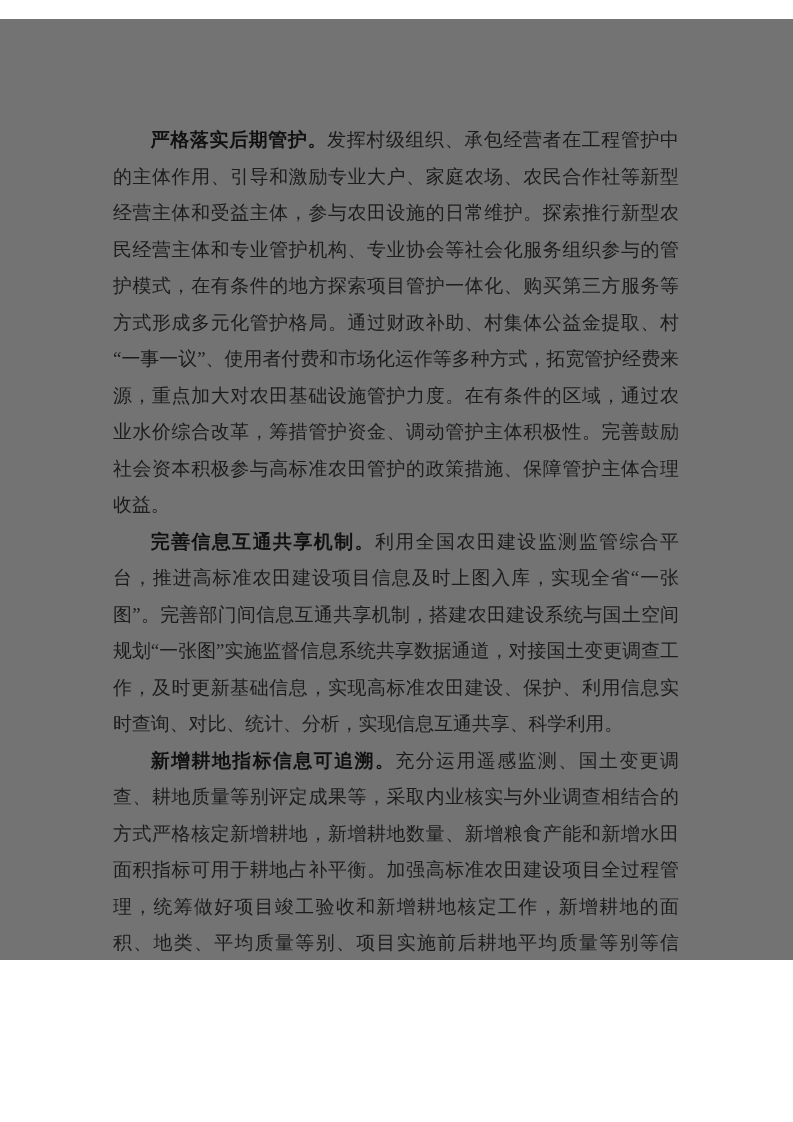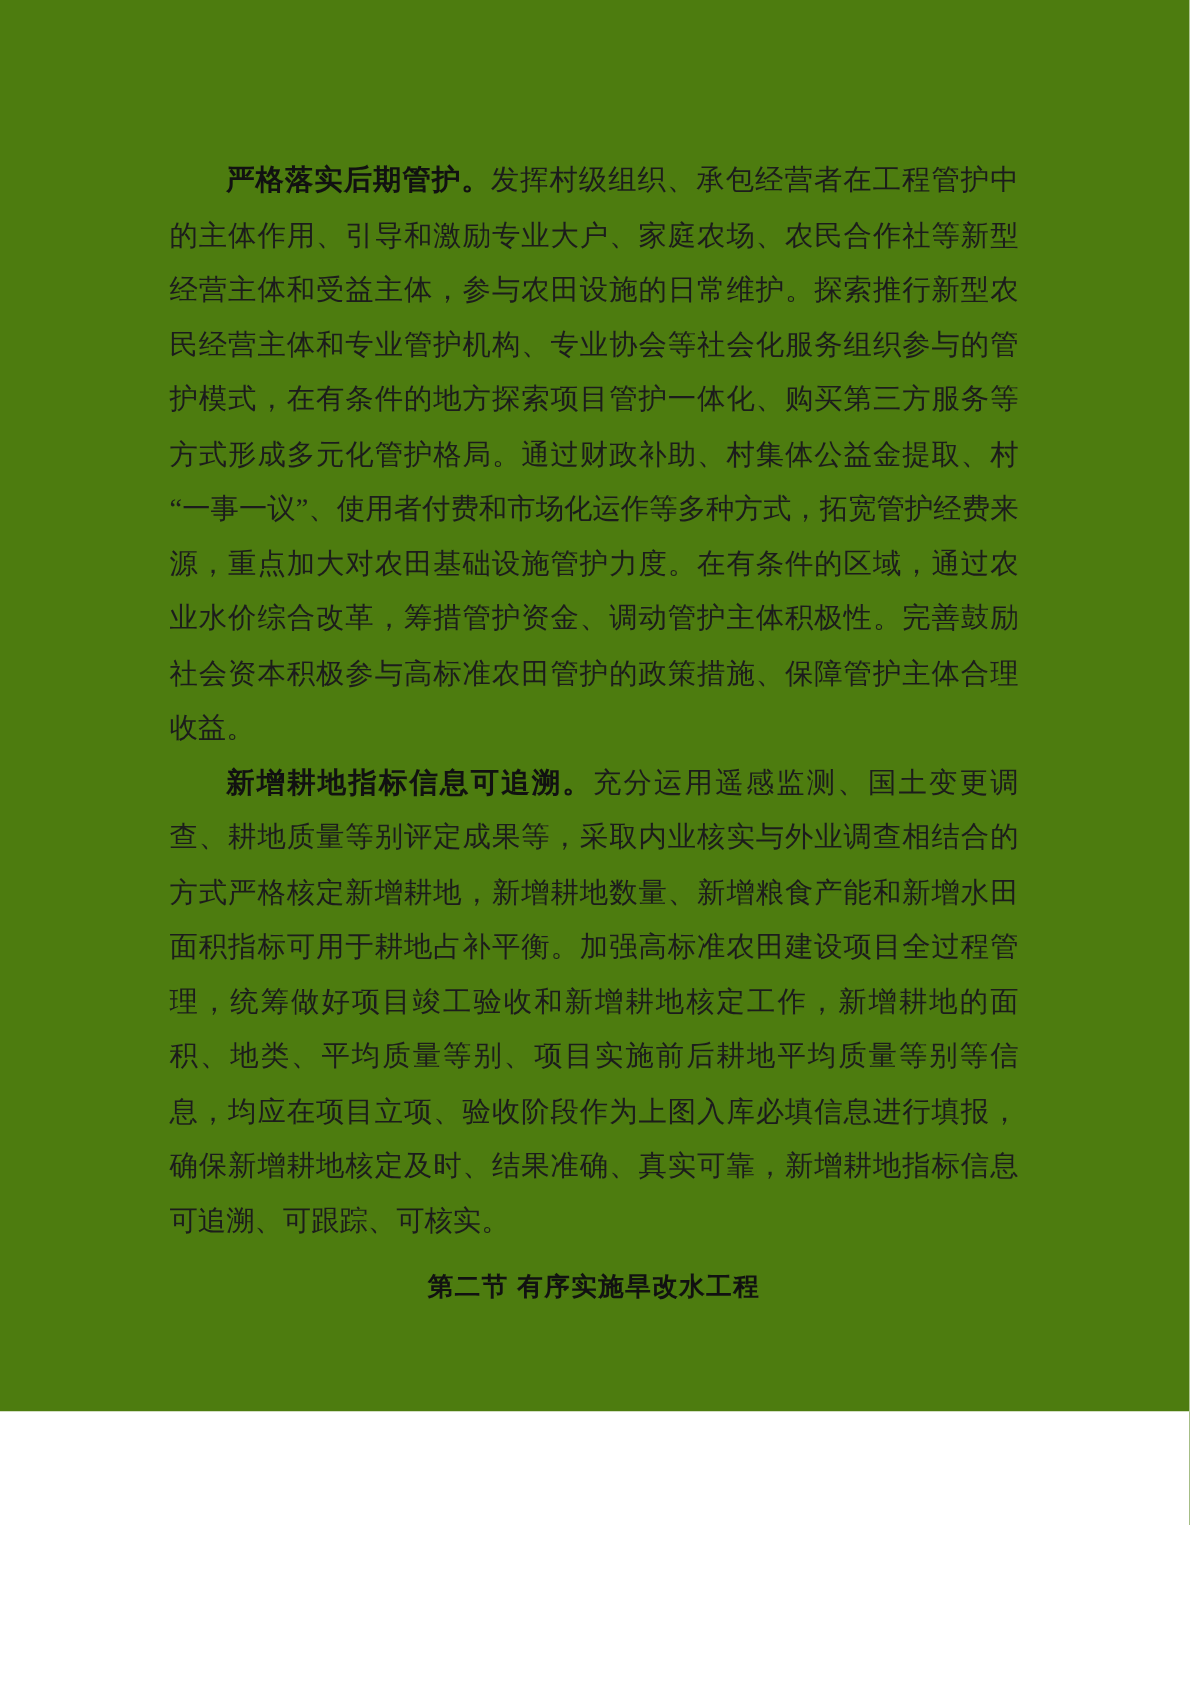--- a/index.html
+++ b/index.html
@@ -4,23 +4,24 @@
 <style>
   html, body {
     margin: 0;
     padding: 0;
     background: #ffffff;
   }
   .page {
     position: relative;
     width: 793px;
     height: 941px;
-    background: #4d7c0f;
+    background: #737373;
     overflow: hidden;
     font-family: "Liberation Serif", serif;
+    margin-top: 19px;
   }
   .content {
     position: absolute;
     left: 113px;
     top: 103px;
     width: 566px;
     color: #1c1c1c;
   }
   .para {
     margin: 0;
@@ -64,20 +65,23 @@
 </head>
 <body>
 
 <div class="page">
   <div class="content">
 
     <p class="para">
       <span class="lead">严格落实后期管护。</span><span class="body-text">发挥村级组织、承包经营者在工程管护中的主体作用、引导和激励专业大户、家庭农场、农民合作社等新型经营主体和受益主体，参与农田设施的日常维护。探索推行新型农民经营主体和专业管护机构、专业协会等社会化服务组织参与的管护模式，在有条件的地方探索项目管护一体化、购买第三方服务等方式形成多元化管护格局。通过财政补助、村集体公益金提取、村“一事一议”、使用者付费和市场化运作等多种方式，拓宽管护经费来源，重点加大对农田基础设施管护力度。在有条件的区域，通过农业水价综合改革，筹措管护资金、调动管护主体积极性。完善鼓励社会资本积极参与高标准农田管护的政策措施、保障管护主体合理收益。</span>
     </p>
 
+    <p class="para">
+      <span class="lead">完善信息互通共享机制。</span><span class="body-text">利用全国农田建设监测监管综合平台，推进高标准农田建设项目信息及时上图入库，实现全省“一张图”。完善部门间信息互通共享机制，搭建农田建设系统与国土空间规划“一张图”实施监督信息系统共享数据通道，对接国土变更调查工作，及时更新基础信息，实现高标准农田建设、保护、利用信息实时查询、对比、统计、分析，实现信息互通共享、科学利用。</span>
+    </p>
 
     <p class="para">
       <span class="lead">新增耕地指标信息可追溯。</span><span class="body-text">充分运用遥感监测、国土变更调查、耕地质量等别评定成果等，采取内业核实与外业调查相结合的方式严格核定新增耕地，新增耕地数量、新增粮食产能和新增水田面积指标可用于耕地占补平衡。加强高标准农田建设项目全过程管理，统筹做好项目竣工验收和新增耕地核定工作，新增耕地的面积、地类、平均质量等别、项目实施前后耕地平均质量等别等信息，均应在项目立项、验收阶段作为上图入库必填信息进行填报，确保新增耕地核定及时、结果准确、真实可靠，新增耕地指标信息可追溯、可跟踪、可核实。</span>
     </p>
 
     <h2 class="section-heading">第二节 有序实施旱改水工程</h2>
   </div>
 
 </div>
 

